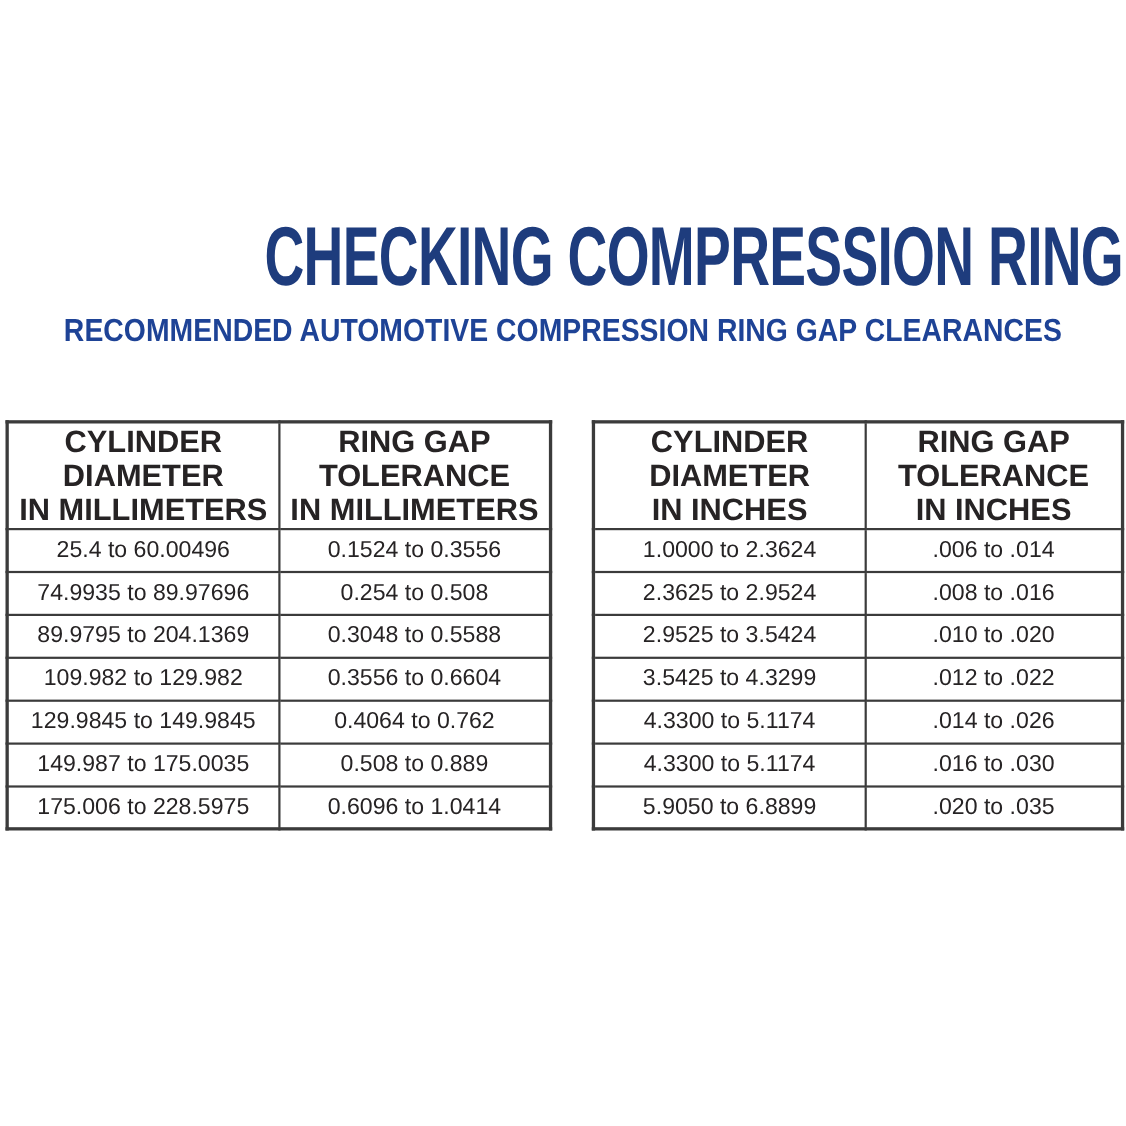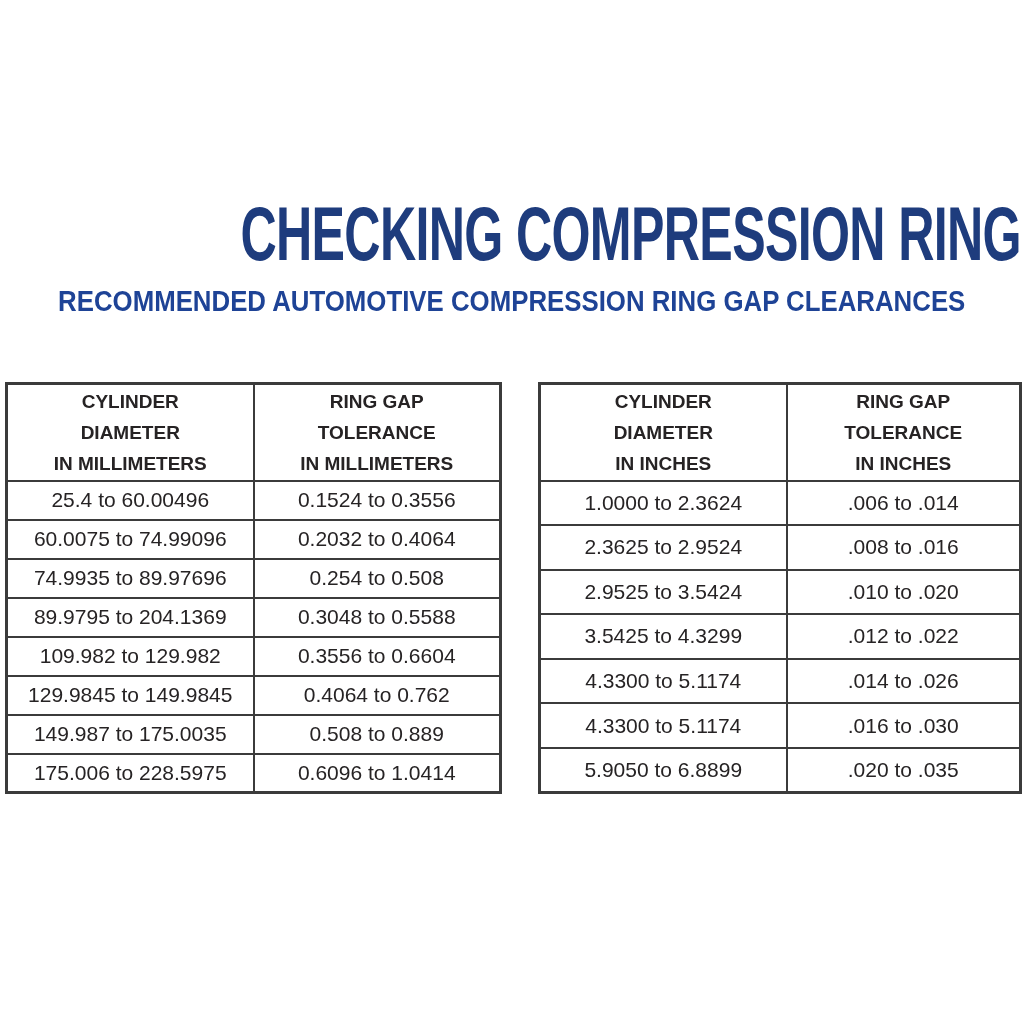--- a/index.html
+++ b/index.html
@@ -74,21 +74,21 @@
   table.gap-table td {
     border: 2px solid #3b3b3b;
     text-align: center;
     vertical-align: middle;
     color: #262324;
     padding: 0 4px;
     overflow: hidden;
   }
   table.gap-table thead tr { height: 97px; }
   table.gap-table th {
-    font-size: 19px;
+    font-size: 28px;
     font-weight: bold;
     line-height: 31px;
     white-space: pre-line;
   }
   table.gap-table tbody tr { height: 39px; }
   table.gap-table td {
     font-size: 21px;
     font-weight: normal;
     white-space: nowrap;
   }
@@ -119,24 +119,20 @@
 IN MILLIMETERS</th>
             <th>RING GAP
 TOLERANCE
 IN MILLIMETERS</th>
           </tr>
         </thead>
         <tbody>
           <tr>
             <td>25.4 to 60.00496</td>
             <td>0.1524 to 0.3556</td>
-          </tr>
-          <tr>
-            <td>60.0075 to 74.99096</td>
-            <td>0.2032 to 0.4064</td>
           </tr>
           <tr>
             <td>74.9935 to 89.97696</td>
             <td>0.254 to 0.508</td>
           </tr>
           <tr>
             <td>89.9795 to 204.1369</td>
             <td>0.3048 to 0.5588</td>
           </tr>
           <tr>

